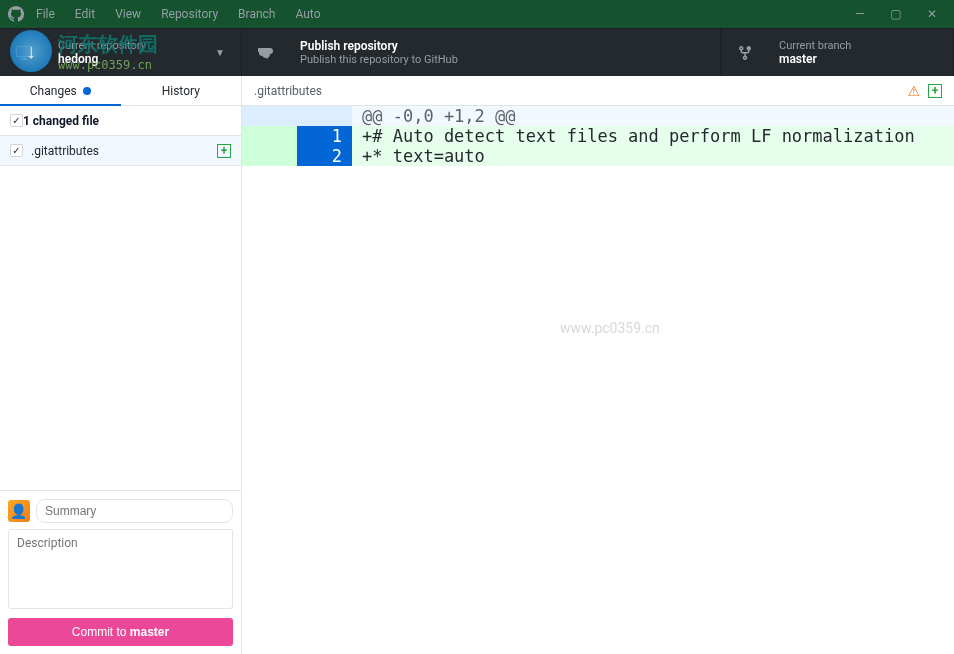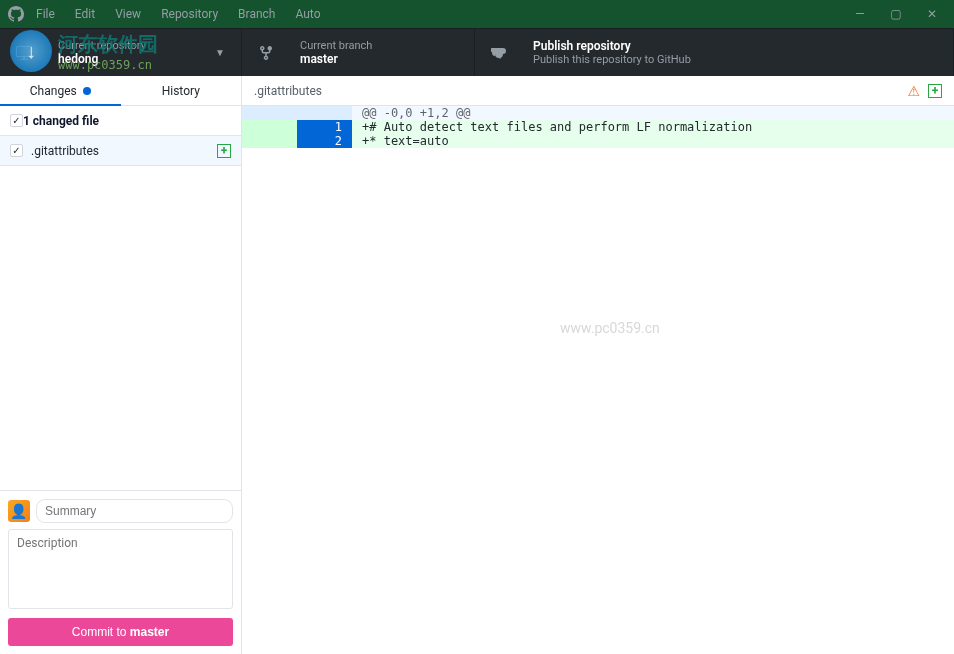--- a/index.html
+++ b/index.html
@@ -46,21 +46,21 @@
     .commit-row { display: flex; align-items: center; margin-bottom: 6px; }
     .avatar { width: 22px; height: 22px; border-radius: 3px; background: linear-gradient(135deg, #f9a825, #f57f17); margin-right: 6px; display: flex; align-items: center; justify-content: center; font-size: 14px; }
     .summary-input { flex: 1; height: 24px; border: 1px solid #e1e4e8; border-radius: 9px; padding: 0 8px; font-size: 12px; }
     .desc-textarea { width: 100%; height: 80px; border: 1px solid #e1e4e8; border-radius: 3px; padding: 6px 8px; font-size: 12px; resize: none; margin-bottom: 6px; font-family: inherit; }
     .commit-btn { width: 100%; height: 28px; background: #ec4899; color: #fff; border: none; border-radius: 3px; cursor: pointer; font-size: 12px; }
     
     .diff-area { flex: 1; display: flex; flex-direction: column; }
     .diff-header { height: 30px; display: flex; align-items: center; padding: 0 12px; border-bottom: 1px solid #e1e4e8; }
     .diff-filename { flex: 1; color: #586069; }
     .warn-icon { color: #f66a0a; margin-right: 8px; font-size: 14px; }
-    .diff-content { font-family: Consolas, Monaco, monospace; font-size: 12px; }
+    .diff-content { font-family: Consolas, Monaco, monospace; font-size: 17px; }
     
     .diff-row { display: flex; }
     .gutter-col { width: 110px; display: flex; }
     .gutter-a { width: 55px; text-align: right; padding-right: 10px; background: #fafbfc; }
     .gutter-b { width: 55px; text-align: right; padding-right: 10px; background: #fafbfc; }
     .gutter-b.blue { background: #0366d6; color: #fff; }
     .content-col { flex: 1; padding-left: 10px; white-space: pre; }
     .row-hunk .gutter-a, .row-hunk .gutter-b { background: #dbedff; }
     .row-hunk .content-col { background: #f1f8ff; color: rgba(27,31,35,0.7); }
     .row-add .content-col { background: #e6ffed; }
@@ -95,36 +95,36 @@
   <div class="header-section repo">
     <svg class="header-icon" viewBox="0 0 16 16">
         <path d="M0 2a1 1 0 011-1h14a1 1 0 011 1v9a1 1 0 01-1 1H9v2h3v1H4v-1h3v-2H1a1 1 0 01-1-1V2zm1 0v9h14V2H1z"></path>
       </svg>
     <div class="header-text">
       <span class="header-label">Current repository</span>
       <span class="header-value">hedong</span>
     </div>
     <span class="chevron">▼</span>
   </div>
+  <div class="header-section publish">
+    <svg class="header-icon" viewBox="0 0 16 16">
+        <path d="M7 2.25a.75.75 0 01.75.75v6.69l1.72-1.72a.75.75 0 111.06 1.06l-3 3a.75.75 0 01-1.06 0l-3-3a.75.75 0 011.06-1.06L6.25 9.69V3A.75.75 0 017 2.25zM12 5a3 3 0 012.83 4h.17a2 2 0 110 4H4a3 3 0 010-6 4 4 0 018 0v-2z" transform="rotate(180 8 8)"></path>
+      </svg>
+    <div class="header-text">
+      <span class="header-value">Publish repository</span>
+      <span class="header-label">Publish this repository to GitHub</span>
+    </div>
+  </div>
   <div class="header-section branch">
     <svg class="header-icon" viewBox="0 0 16 16">
         <path d="M5 3.25a.75.75 0 11-1.5 0 .75.75 0 011.5 0zm0 2.122a2.25 2.25 0 10-1.5 0v.878A2.25 2.25 0 005.75 8.5h1.5v2.128a2.251 2.251 0 101.5 0V8.5h1.5a2.25 2.25 0 002.25-2.25v-.878a2.25 2.25 0 10-1.5 0v.878a.75.75 0 01-.75.75h-4.5A.75.75 0 015 6.25v-.878zm3.75 7.378a.75.75 0 11-1.5 0 .75.75 0 011.5 0zm3-8.75a.75.75 0 100-1.5.75.75 0 000 1.5z"></path>
       </svg>
     <div class="header-text">
       <span class="header-label">Current branch</span>
       <span class="header-value">master</span>
-    </div>
-  </div>
-  <div class="header-section publish">
-    <svg class="header-icon" viewBox="0 0 16 16">
-        <path d="M7 2.25a.75.75 0 01.75.75v6.69l1.72-1.72a.75.75 0 111.06 1.06l-3 3a.75.75 0 01-1.06 0l-3-3a.75.75 0 011.06-1.06L6.25 9.69V3A.75.75 0 017 2.25zM12 5a3 3 0 012.83 4h.17a2 2 0 110 4H4a3 3 0 010-6 4 4 0 018 0v-2z" transform="rotate(180 8 8)"></path>
-      </svg>
-    <div class="header-text">
-      <span class="header-value">Publish repository</span>
-      <span class="header-label">Publish this repository to GitHub</span>
     </div>
   </div>
 </div>
 
 <div class="main">
   <div class="sidebar">
     <div class="tabs">
       <div class="tab active">
         <span>Changes</span>
         <span class="tab-dot"></span>

